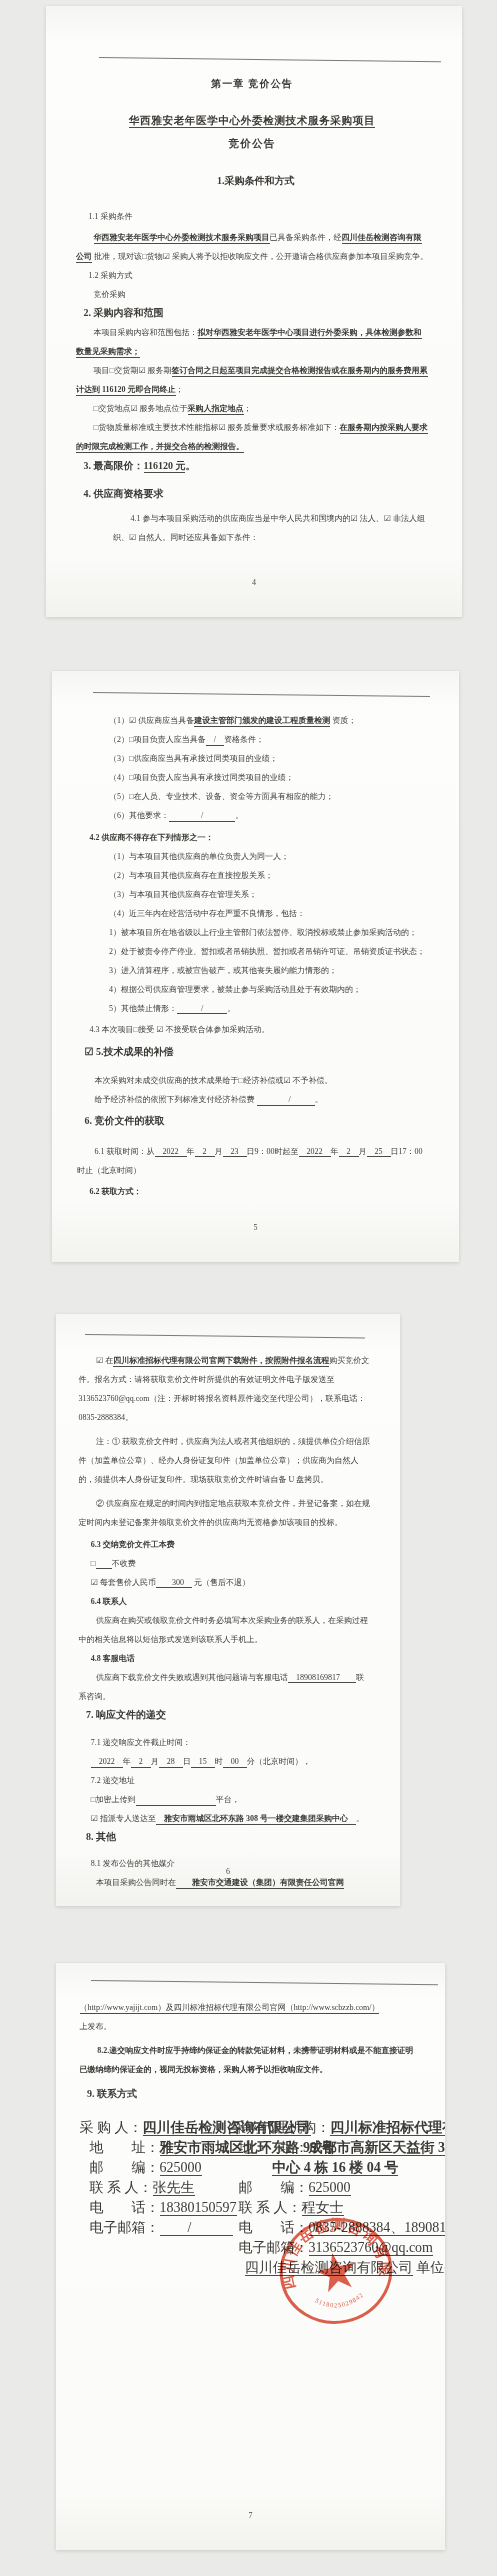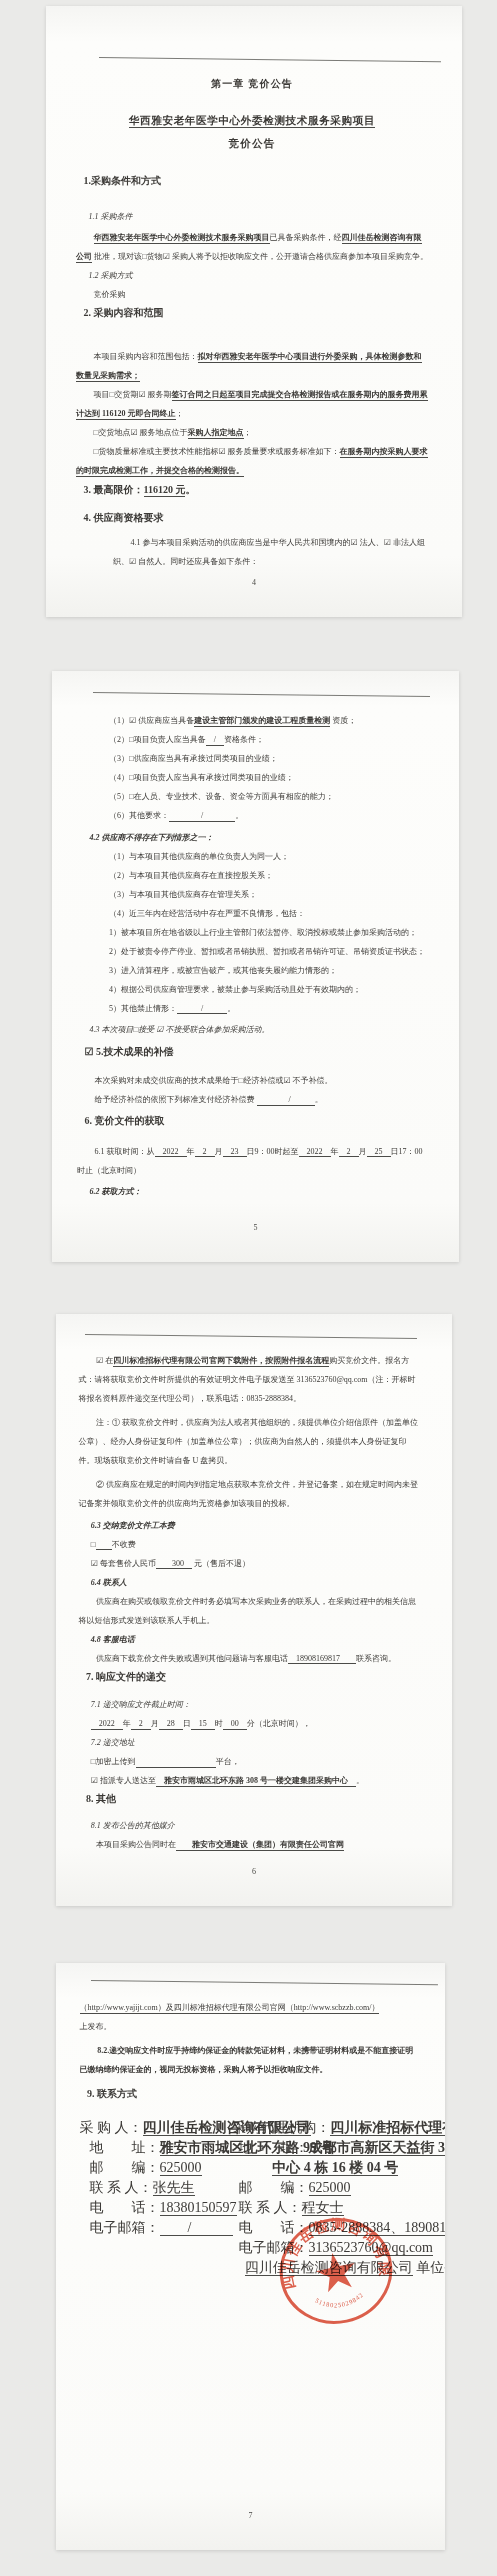--- a/index.html
+++ b/index.html
@@ -18,21 +18,21 @@
   .page-rule{
     position:absolute;height:0;border-top:1px solid #7a7a76;
     transform:rotate(0.7deg);transform-origin:left center;
   }
   .page-body{position:relative;}
   .line{font-size:8px;line-height:19px;color:#3c3a37;}
   .chapter{text-align:center;font-size:10px;font-weight:700;line-height:18.7px;letter-spacing:1.2px;}
   .title{text-align:center;font-size:10.6px;font-weight:700;line-height:18.7px;letter-spacing:0.6px;}
   .title2{text-align:center;font-size:10.6px;font-weight:700;line-height:18.7px;letter-spacing:1.2px;}
   .h2{font-size:10px;font-weight:700;padding-left:7.5px;line-height:18.7px;}
-  .sub{padding-left:12.4px;font-style:italic;}
+  .sub{padding-left:12.4px;}
   .p{text-indent:2.2em;}
   .p0{}
   .li{padding-left:32px;}
   .li0{padding-left:12.4px;}
   .u{border-bottom:0.7px solid #4b4b48;padding-bottom:0.6px;}
   .b{font-weight:700;}
   .pagenum{
     position:absolute;left:0;right:0;bottom:30px;
     text-align:center;font-size:8px;color:#4a4a46;
   }
@@ -53,27 +53,27 @@
 </style>
 </head>
 <body>
 
 <div class="page" style="left:46px;top:6.2px;width:416px;height:611px;">
   <div class="page-rule" style="left:53px;right:21px;top:51px;"></div>
   <div class="page-body" style="padding:60px 34px 0 30px;">
       <div class="line chapter" style="margin-top: 8.7px;"><span class="b">第一章 竞价公告</span></div>
       <div class="line title" style="margin-top: 18.7px;"><span class="u b">华西雅安老年医学中心外委检测技术服务采购项目</span></div>
       <div class="line title2" style="margin-top: 3.7px;"><span class="b">竞价公告</span></div>
-      <div class="line h2" style="margin-top: 18.7px;"><span class="b">1.采购条件和方式</span></div>
+      <div class="line h2" style="margin-top: 18.7px; text-align: center;"><span class="b">1.采购条件和方式</span></div>
       <div class="line sub" style="margin-top: 16px;"><span>1.1 采购条件</span></div>
       <div class="line p" style="margin-top: 2.5px;"><span class="u b">华西雅安老年医学中心外委检测技术服务采购项目</span><span>已具备采购条件，经</span><span class="u b">四川佳岳检测咨询有限公司</span><span> 批准，现对该□货物☑ 采购人将予以拒收响应文件，公开邀请合格供应商参加本项目采购竞争。</span></div>
       <div class="line sub"><span>1.2 采购方式</span></div>
       <div class="line p"><span>竞价采购</span></div>
       <div class="line h2"><span class="b">2. 采购内容和范围</span></div>
-      <div class="line p" style="margin-top: 24px;"><span>本项目采购内容和范围包括：</span><span class="u b">拟对华西雅安老年医学中心项目进行外委采购，具体检测参数和数量见采购需求；</span></div>
+      <div class="line p" style="margin-top: 0;"><span>本项目采购内容和范围包括：</span><span class="u b">拟对华西雅安老年医学中心项目进行外委采购，具体检测参数和数量见采购需求；</span></div>
       <div class="line p"><span>项目□交货期☑ 服务期</span><span class="u b">签订合同之日起至项目完成提交合格检测报告或在服务期内的服务费用累计达到 116120 元即合同终止</span><span>；</span></div>
       <div class="line p"><span>□交货地点☑ 服务地点位于</span><span class="u b">采购人指定地点</span><span>；</span></div>
       <div class="line p"><span>□货物质量标准或主要技术性能指标☑ 服务质量要求或服务标准如下：</span><span class="u b">在服务期内按采购人要求的时限完成检测工作，并提交合格的检测报告。</span></div>
       <div class="line h2" style="margin-top: 1.2px;"><span class="b">3.  最高限价：</span><span class="u b">116120 元</span><span class="b">。</span></div>
       <div class="line h2" style="margin-top: 8.7px;"><span class="b">4.  供应商资格要求</span></div>
       <div class="line p" style="margin-top: 6.2px; margin-left: 37px;"><span>4.1 参与本项目采购活动的供应商应当是中华人民共和国境内的☑ 法人、☑ 非法人组织、☑ 自然人。同时还应具备如下条件：</span></div>
     </div>
   <div class="pagenum">4</div>
 </div>
 
@@ -100,21 +100,21 @@
       <div class="line h2" style="margin-top: 3.7px;"><span class="b">☑ </span><span class="b">5.技术成果的补偿</span></div>
       <div class="line p" style="margin-top: 10px;"><span>本次采购对未成交供应商的技术成果给于□经济补偿或☑ 不予补偿。</span></div>
       <div class="line p"><span>给予经济补偿的依照下列标准支付经济补偿费 </span><span class="u">　　　　/　　　</span><span>。</span></div>
       <div class="line h2" style="margin-top: 2.5px;"><span class="b">6.  竞价文件的获取</span></div>
       <div class="line p" style="margin-top: 11.2px;"><span>6.1 获取时间：从</span><span class="u">　2022　</span><span>年</span><span class="u">　2　</span><span>月</span><span class="u">　23　</span><span>日9：00时起至</span><span class="u">　2022　</span><span>年</span><span class="u">　2　</span><span>月</span><span class="u">　25　</span><span>日17：00时止（北京时间）</span></div>
       <div class="line sub" style="margin-top: 2.5px;"><span class="b">6.2 获取方式：</span></div>
     </div>
   <div class="pagenum">5</div>
 </div>
 
-<div class="page" style="left:56px;top:1314px;width:396px;height:592px;">
+<div class="page" style="left:56px;top:1314px;width:344px;height:592px;">
   <div class="page-rule" style="left:29px;right:35px;top:20px;"></div>
   <div class="page-body" style="padding:31px 30px 0 22.4px;">
       <div class="line p" style="margin-top: 6.2px;"><span>☑ 在</span><span class="u b">四川标准招标代理有限公司官网下载附件，按照附件报名流程</span><span>购买竞价文件。报名方式：请将获取竞价文件时所提供的有效证明文件电子版发送至 3136523760@qq.com（注：开标时将报名资料原件递交至代理公司），联系电话：0835-2888384。</span></div>
       <div class="line p" style="margin-top: 5px;"><span>注：① 获取竞价文件时，供应商为法人或者其他组织的，须提供单位介绍信原件（加盖单位公章）、经办人身份证复印件（加盖单位公章）；供应商为自然人的，须提供本人身份证复印件。现场获取竞价文件时请自备 U 盘拷贝。</span></div>
       <div class="line p" style="margin-top: 5px;"><span>② 供应商应在规定的时间内到指定地点获取本竞价文件，并登记备案，如在规定时间内未登记备案并领取竞价文件的供应商均无资格参加该项目的投标。</span></div>
       <div class="line sub" style="margin-top: 2.5px;"><span class="b">6.3 交纳竞价文件工本费</span></div>
       <div class="line li0"><span>□</span><span class="u">　　</span><span>不收费</span></div>
       <div class="line li0"><span>☑  每套售价人民币</span><span class="u">　　300　</span><span> 元（售后不退）</span></div>
       <div class="line sub"><span class="b">6.4 联系人</span></div>
       <div class="line p"><span>供应商在购买或领取竞价文件时务必填写本次采购业务的联系人，在采购过程中的相关信息将以短信形式发送到该联系人手机上。</span></div>

